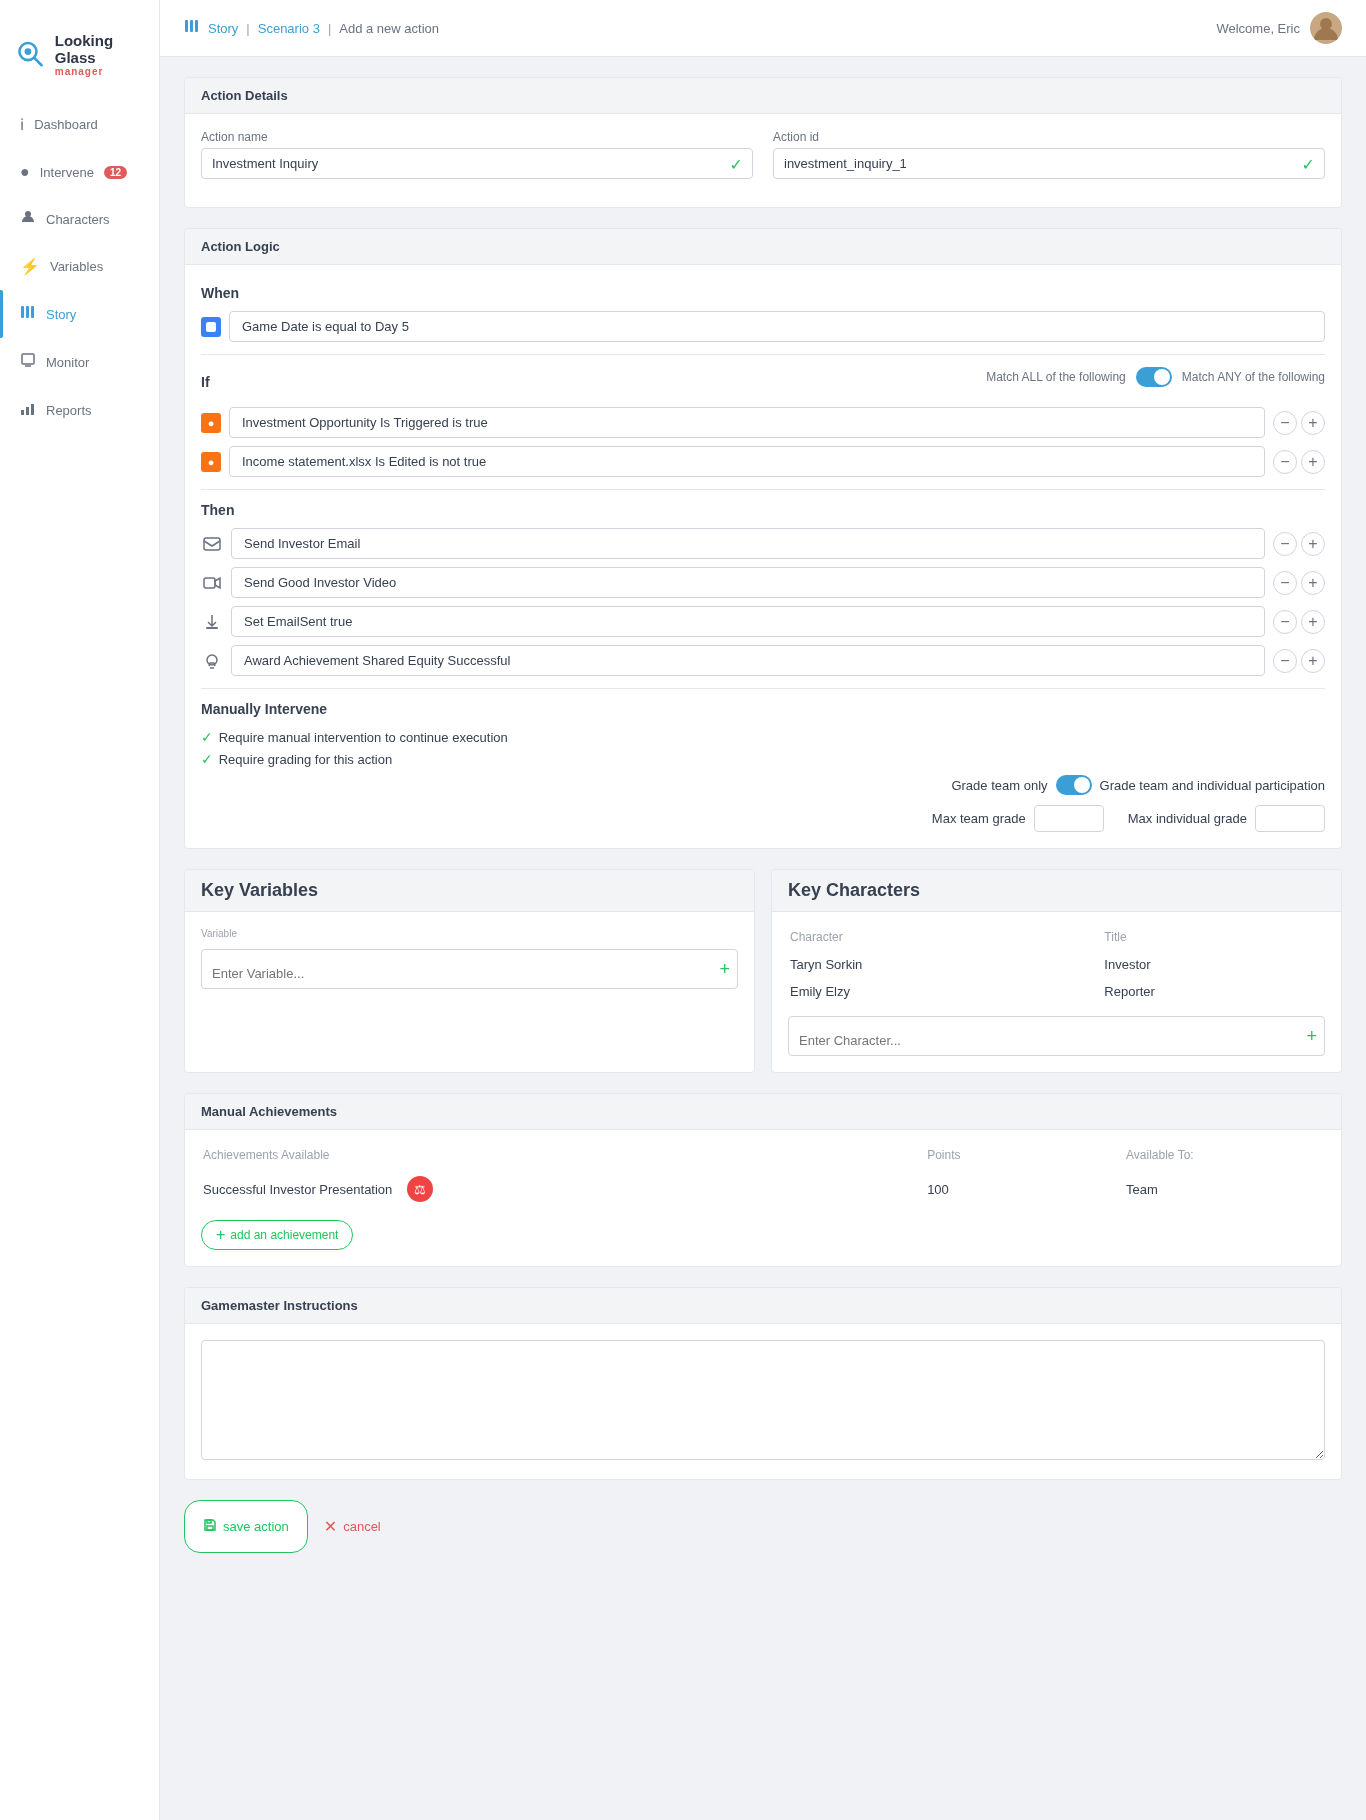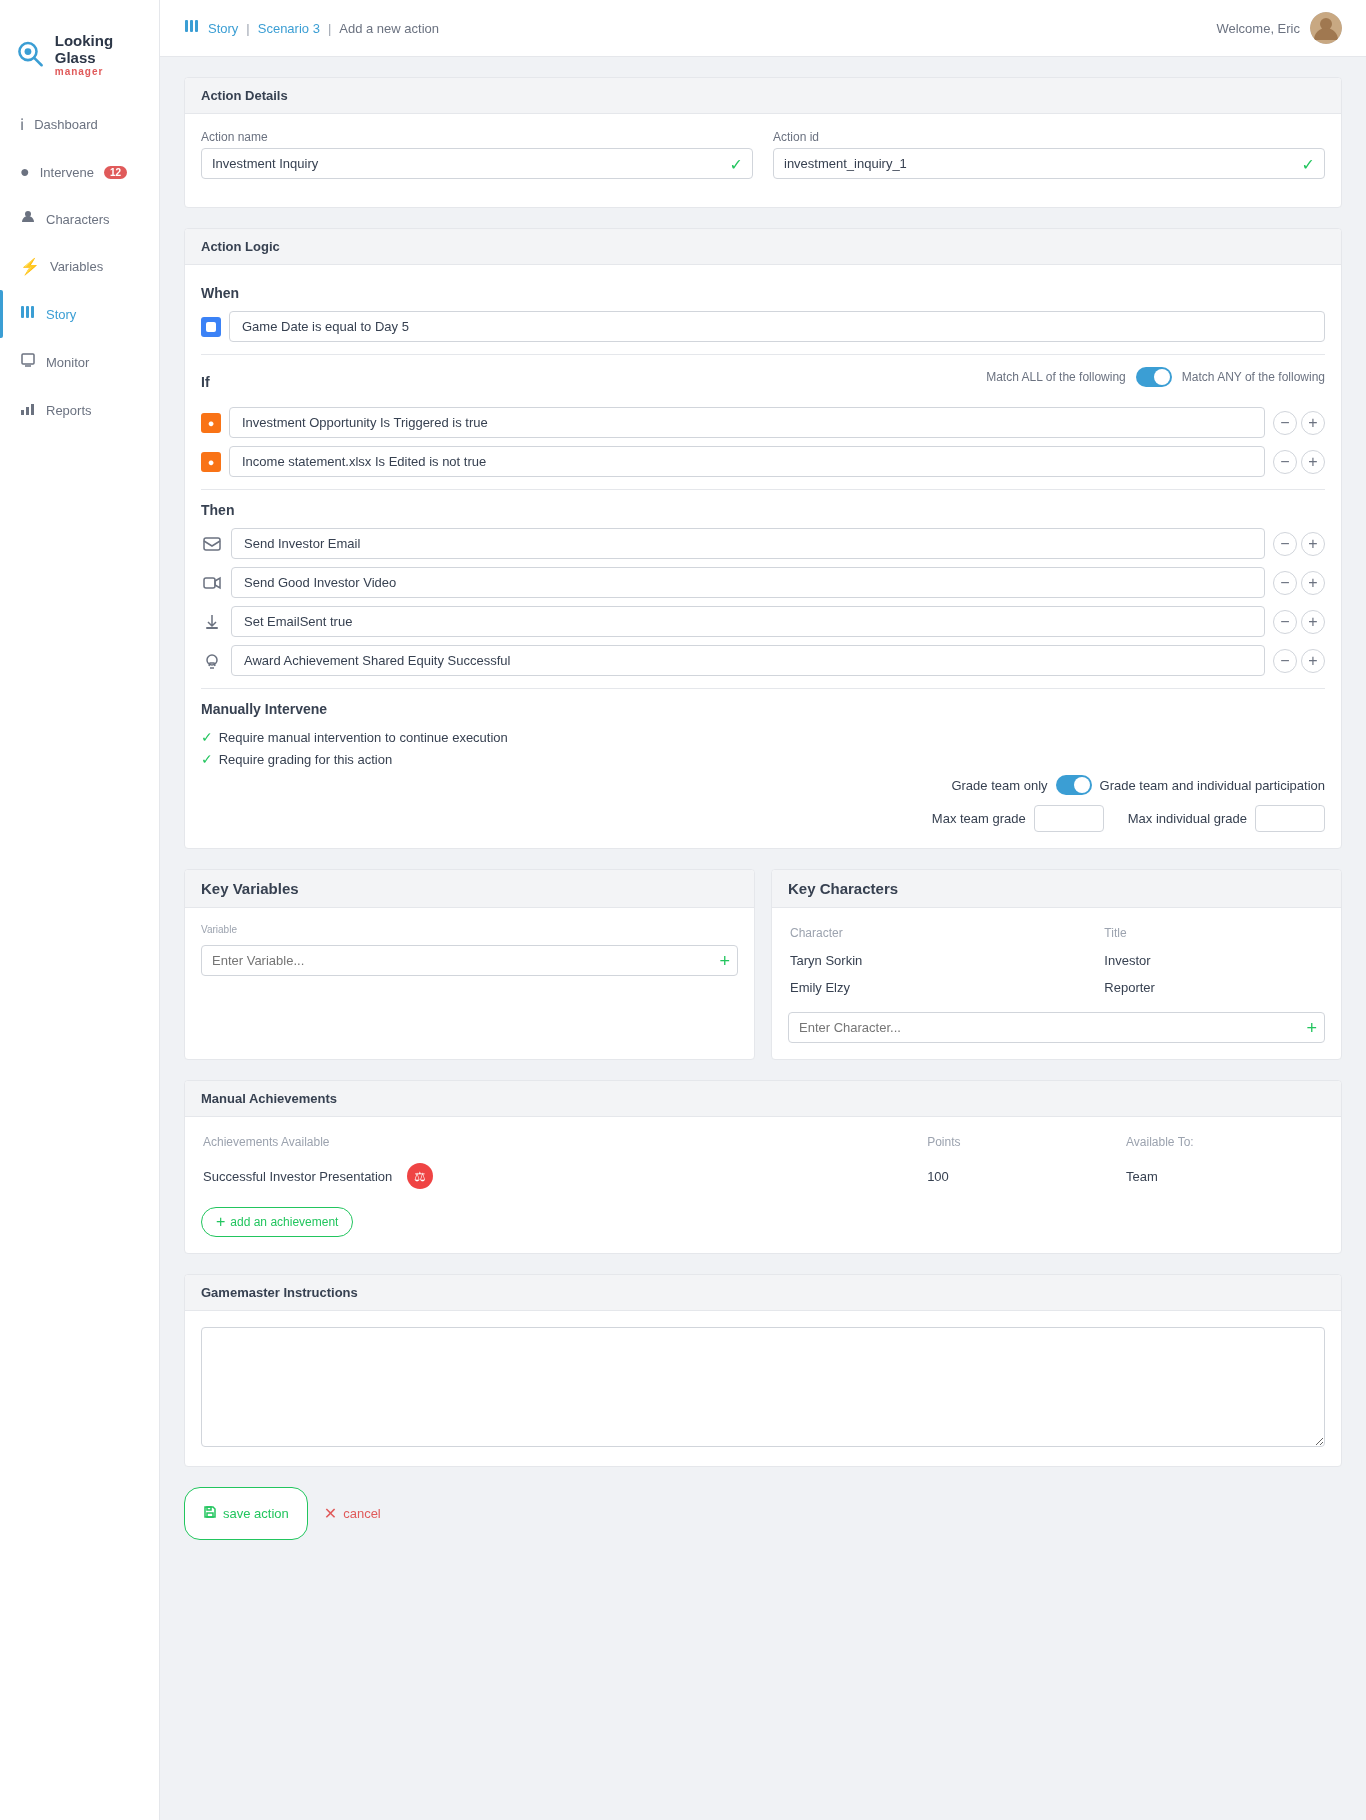--- a/index.html
+++ b/index.html
@@ -296,42 +296,42 @@
 
     
     .kv-section {
       background: #fff;
       border: 1px solid #e5e7eb;
       border-radius: 4px;
     }
     .kv-header {
       background: #f3f4f6;
       padding: 10px 16px;
-      font-size: 15px;
+      font-size: 18px;
       font-weight: 600;
       color: #374151;
       border-bottom: 1px solid #e5e7eb;
       border-radius: 4px 4px 0 0;
     }
     .kv-body { padding: 16px; }
     .kv-col-header {
       font-size: 10px;
       color: #9ca3af;
       font-weight: 500;
       margin-bottom: 8px;
     }
     .kv-input-row {
       position: relative;
       margin-top: 10px;
     }
     .kv-input {
       width: 100%;
       border: 1px solid #d1d5db;
       border-radius: 4px;
-      padding: 7px 30px 7px 10px;
+      padding: 16px 30px 7px 10px;
       font-size: 13px;
       color: #9ca3af;
       background: #fff;
       outline: none;
     }
     .kv-add-btn {
       position: absolute;
       right: 8px;
       top: 50%;
       transform: translateY(-50%);

